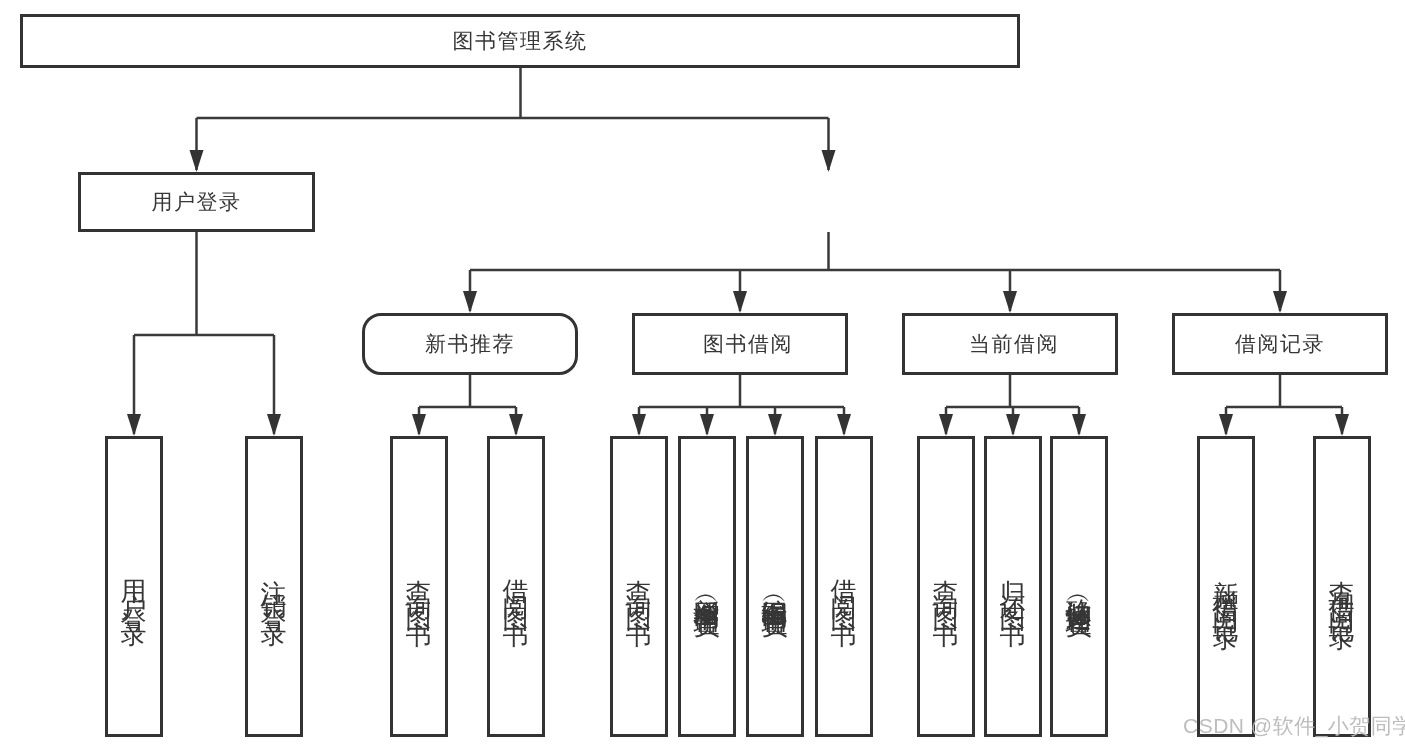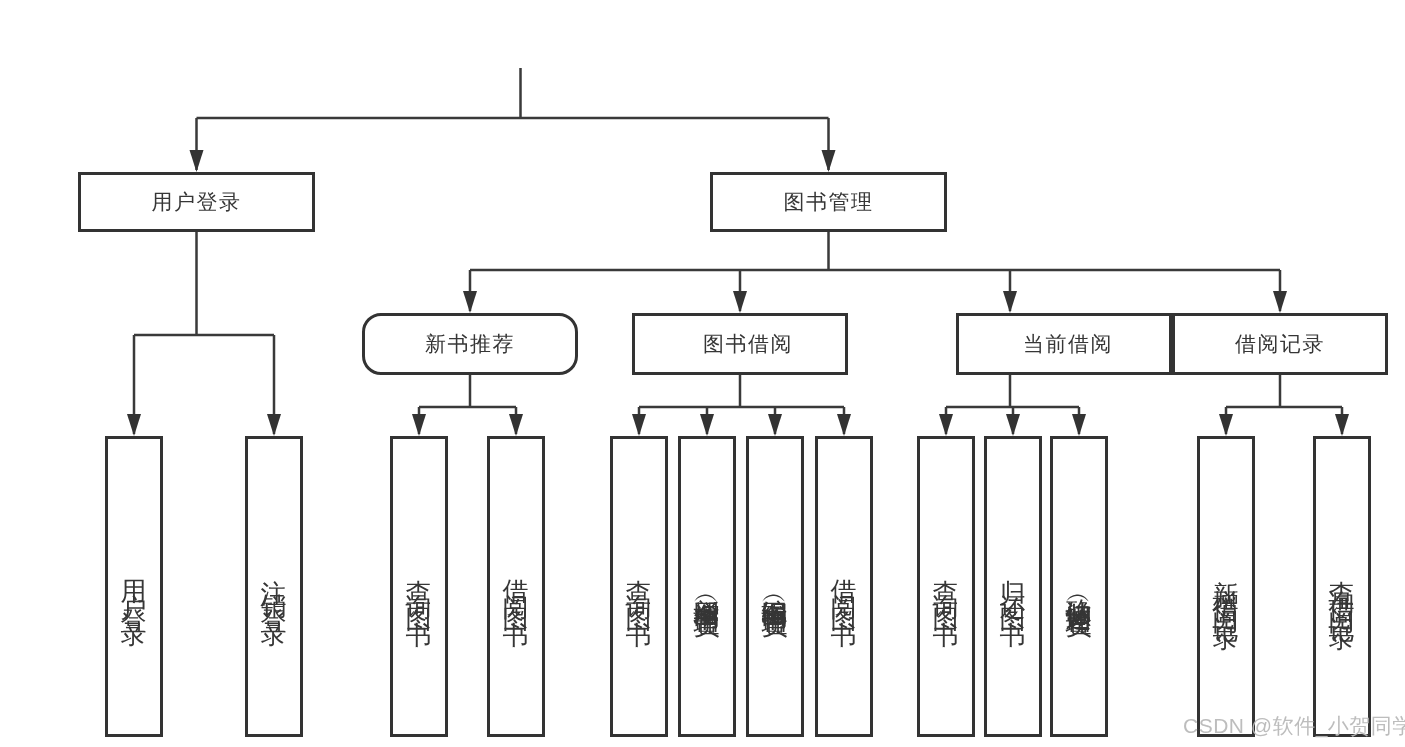--- a/index.html
+++ b/index.html
@@ -60,35 +60,35 @@
       <polygon points="768,414 782,414 775,436"></polygon>
       <polygon points="837,414 851,414 844,436"></polygon>
       <polygon points="939,414 953,414 946,436"></polygon>
       <polygon points="1006,414 1020,414 1013,436"></polygon>
       <polygon points="1072,414 1086,414 1079,436"></polygon>
       <polygon points="1219,414 1233,414 1226,436"></polygon>
       <polygon points="1335,414 1349,414 1342,436"></polygon>
     </g>
   </svg>
 
+  <div class="box root-box">
+    <span class="h-label">图书管理系统</span>
+  </div>
 
   <div class="box l2-box" style="left:78px;">
     <span class="h-label">用户登录</span>
-  </div>
-  <div class="box l2-box" style="left:710px;">
-    <span class="h-label">图书管理</span>
   </div>
 
   <div class="box l3-box" style="left:362px;border-radius:19px;">
     <span class="h-label">新书推荐</span>
   </div>
   <div class="box l3-box" style="left:632px;padding-left:16px;">
     <span class="h-label">图书借阅</span>
   </div>
-  <div class="box l3-box" style="left:956px;padding-left:8px;">
+  <div class="box l3-box" style="left:902px;padding-left:8px;">
     <span class="h-label">当前借阅</span>
   </div>
   <div class="box l3-box" style="left:1172px;">
     <span class="h-label">借阅记录</span>
   </div>
 
   <div class="box leaf" style="left:105px;">
     <span class="v-label s4">用户登录</span>
   </div>
   <div class="box leaf" style="left:245px;">

